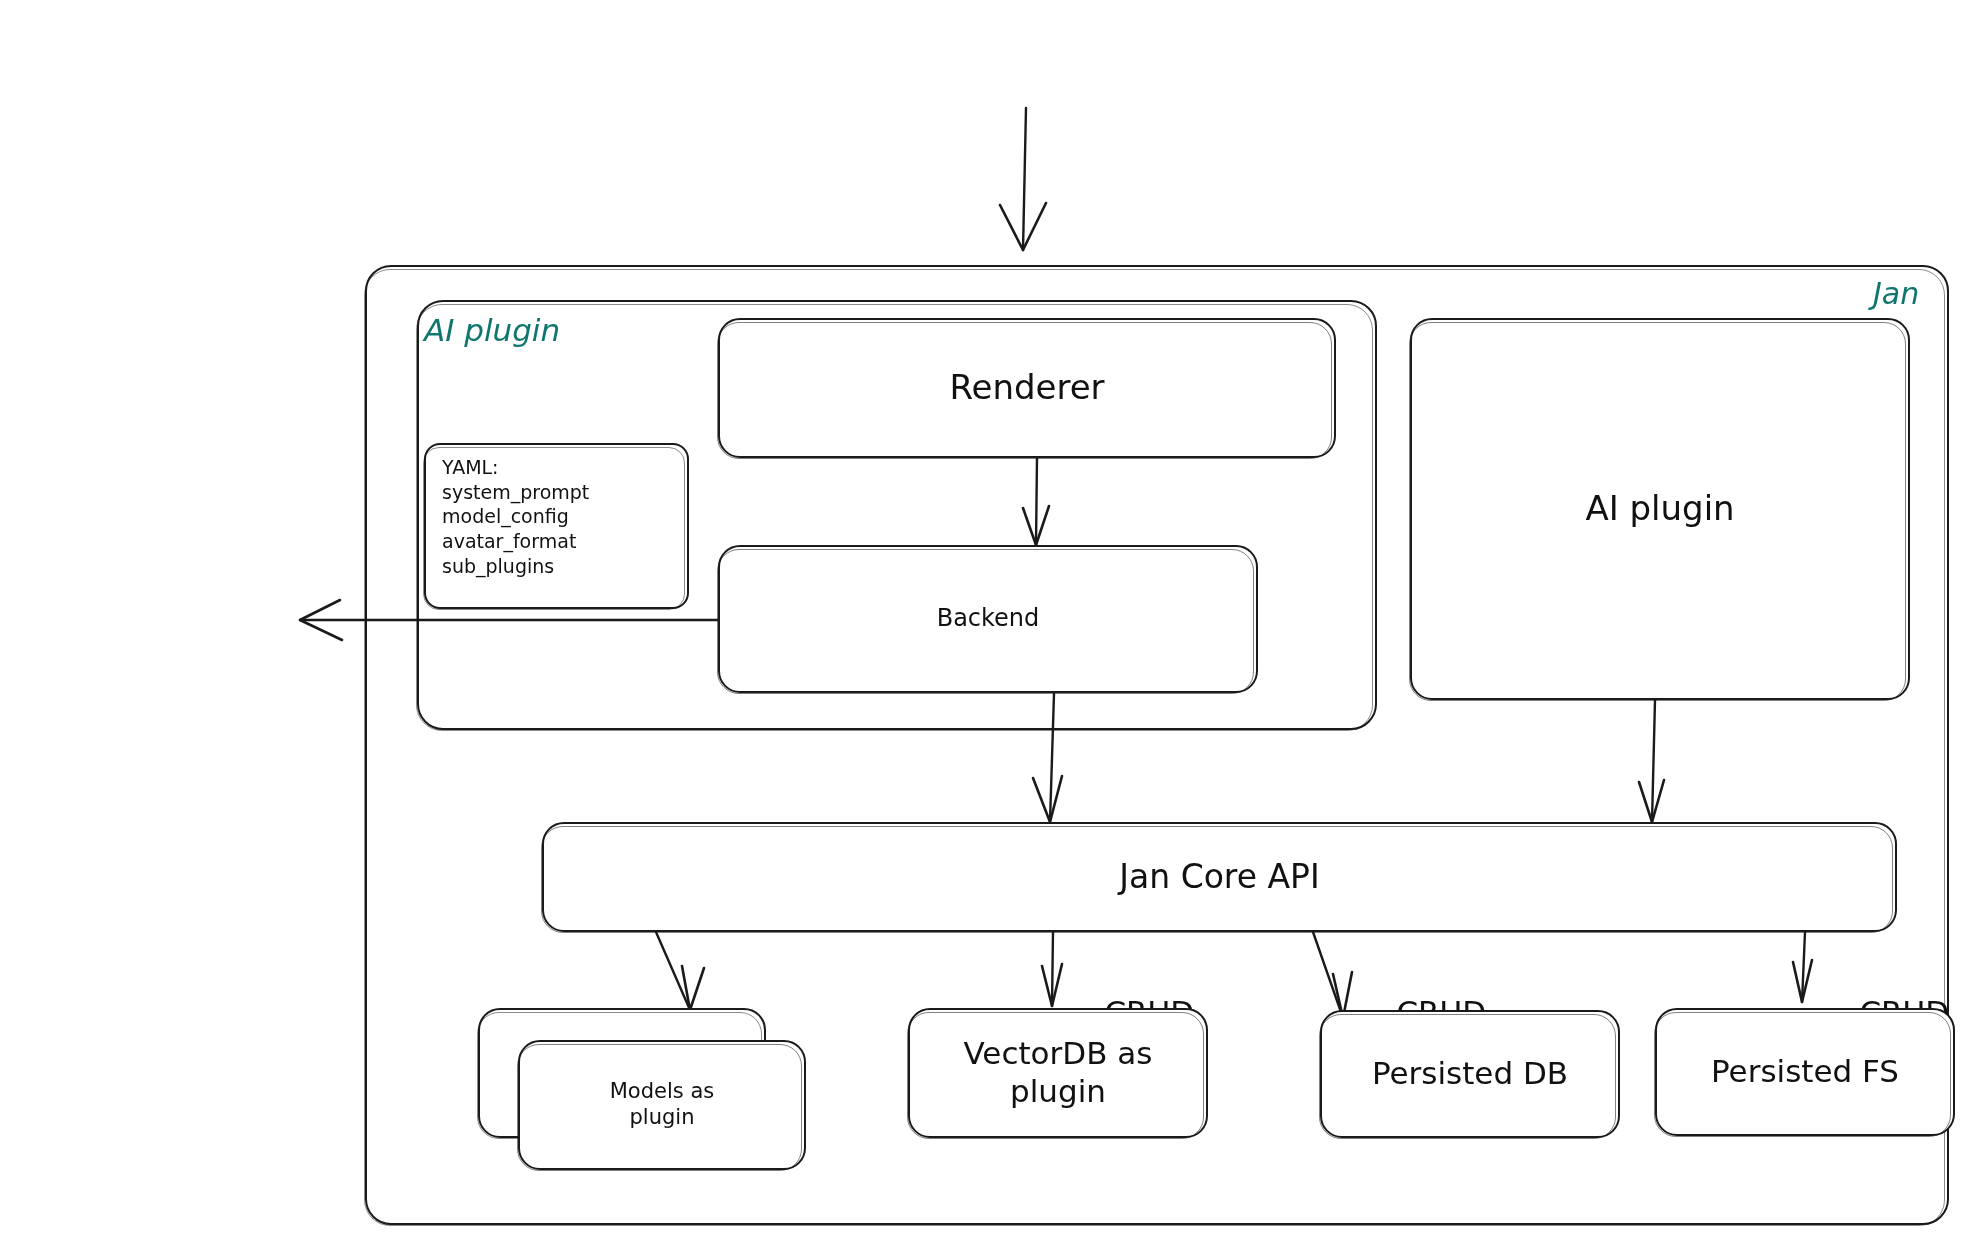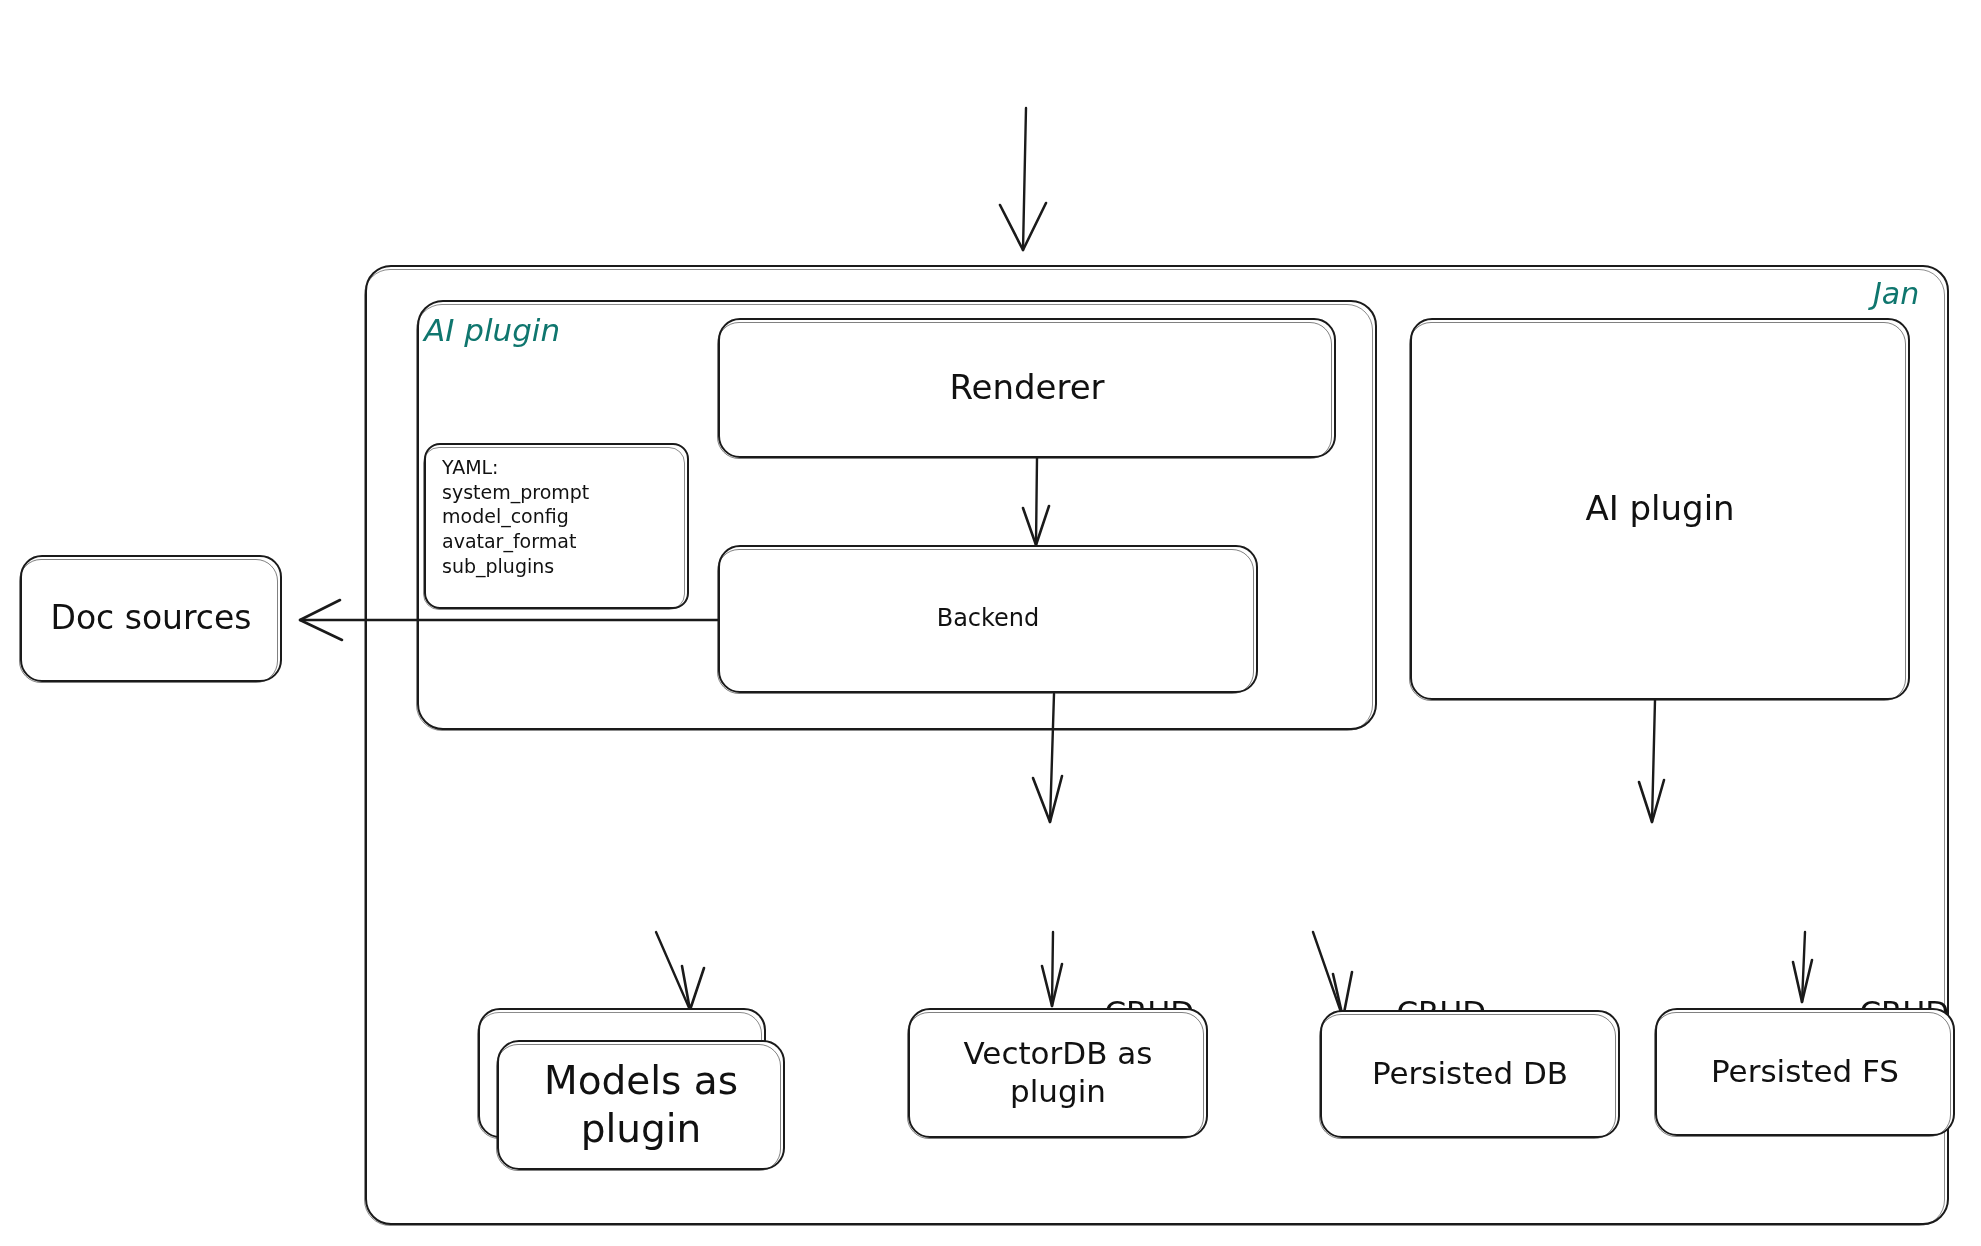--- a/index.html
+++ b/index.html
@@ -143,41 +143,41 @@
   </div>
 
   <div class="node" style="left:718px;top:318px;width:618px;height:140px;font-size:34px;">
     <span>Renderer</span>
   </div>
 
   <div class="node" style="left:718px;top:545px;width:540px;height:148px;font-size:24px;">
     <span>Backend</span>
   </div>
 
-  <div class="node" style="left:20px;top:555px;width:262px;height:127px;font-size:33px;">
-    <span>Doc sources</span>
-  </div>
 
   <div class="node" style="left:1410px;top:318px;width:500px;height:382px;font-size:34px;">
     <span>AI plugin</span>
   </div>
 
+  <div class="node" style="left:542px;top:822px;width:1355px;height:110px;font-size:33px;">
+    <span>Jan Core API</span>
+  </div>
 
   <div class="edge-label" style="left:1065px;top:950px;font-size:31px;">
     <span>CRUD</span>
   </div>
   <div class="edge-label" style="left:1357px;top:950px;font-size:31px;">
     <span>CRUD</span>
   </div>
   <div class="edge-label" style="left:1820px;top:950px;font-size:31px;">
     <span>CRUD</span>
   </div>
 
   <div class="stack-ghost" style="left:478px;top:1008px;width:288px;height:130px;"></div>
-  <div class="node" style="left:497px;top:1040px;width:288px;height:130px;font-size:39px;">
+  <div class="node" style="left:518px;top:1040px;width:288px;height:130px;font-size:21px;">
     <span style="white-space:pre-line;">Models as
 plugin</span>
   </div>
 
   <div class="node" style="left:908px;top:1008px;width:300px;height:130px;font-size:31px;">
     <span style="white-space:pre-line;">VectorDB as
 plugin</span>
   </div>
 
   <div class="node" style="left:1320px;top:1010px;width:300px;height:128px;font-size:31px;">

